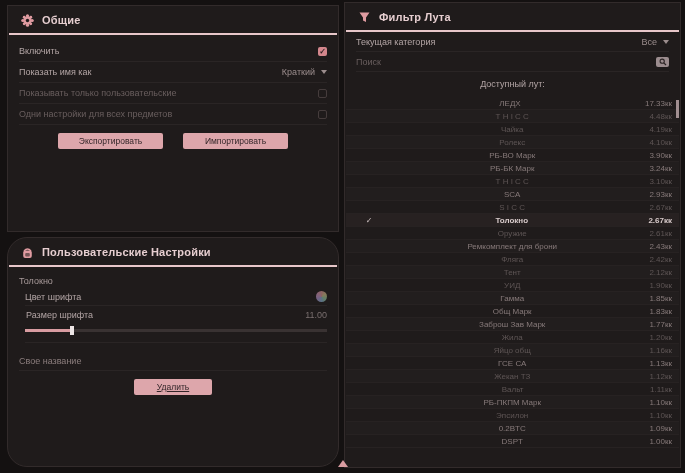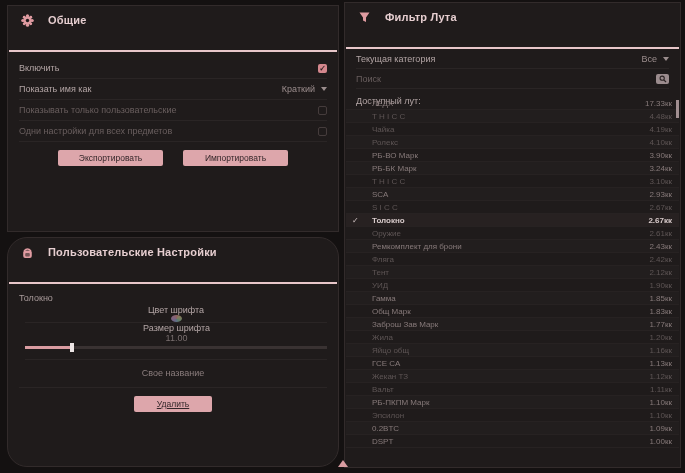--- a/index.html
+++ b/index.html
@@ -1,21 +1,21 @@
 <!DOCTYPE html>
 <html><head>
 <meta charset="utf-8">
 <style>
   html,body{margin:0;padding:0;background:#141111;width:685px;height:473px;overflow:hidden;
     font-family:"Liberation Sans",sans-serif;-webkit-font-smoothing:antialiased;}
   .panel{position:absolute;background:#1f1b1b;border:1px solid #322b2b;box-sizing:border-box;}
   #panel-general{left:7px;top:5px;width:332px;height:227px;}
   #panel-user{left:7px;top:237px;width:332px;height:230px;border-radius:20px;}
-  #panel-loot{left:344px;top:2px;width:337px;height:466px;}
-  .phead{display:flex;align-items:center;gap:14px;padding:7px 12px 22px 12px;}
+  #panel-loot{left:344px;top:2px;width:337px;height:466px;text-align:center;}
+  .phead{display:flex;align-items:center;gap:8px;padding:7px 12px 5px 12px;}
   .phead .ptitle{color:#e6ced0;font-size:11px;font-weight:bold;letter-spacing:.2px;}
   .underline{height:2px;background:#e7c6c9;margin:1px 1px 0 1px;}
   .icon{width:14px;height:14px;display:inline-flex;align-items:center;justify-content:center;}
 
   
   .srow{display:flex;align-items:center;justify-content:space-between;
     margin:0 11px;height:20px;border-bottom:1px solid #2a2525;font-size:9px;}
   .lbl{color:#b3a5a5;}
   .lbl.dim{color:#695e5e;}
   .chk{width:9px;height:9px;border-radius:2px;box-sizing:border-box;}
@@ -24,39 +24,39 @@
   .ddl{display:flex;align-items:center;gap:6px;color:#9b8d8d;font-size:9px;}
   .chev{width:0;height:0;border-left:3.5px solid transparent;border-right:3.5px solid transparent;border-top:4px solid #9b8d8d;}
   .btnrow{display:flex;justify-content:center;gap:20px;margin-top:8px;}
   .btn{background:#dda6ab;color:#342629;font-size:8.5px;border:none;border-radius:2px;
     padding:3px 0;width:105px;text-align:center;font-family:"Liberation Sans",sans-serif;}
   .btn.small{width:78px;text-decoration:underline;}
 
   
   .itemname{color:#a89a9a;font-size:9px;margin:9px 11px 2px 11px;}
   .urow{display:flex;align-items:center;justify-content:space-between;
-    margin:0 11px 0 17px;height:17px;border-bottom:1px solid #2a2525;font-size:9px;flex-direction:column;}
+    margin:0 11px 0 17px;height:17px;border-bottom:1px solid #2a2525;font-size:9px;}
   .colorwheel{width:11px;height:11px;border-radius:50%;
     background:conic-gradient(#b07a7a,#a89a6e,#7aa07e,#6e8ea8,#8f7aa8,#a87a96,#b07a7a);opacity:.75;}
   .fsval{color:#7a6f6f;font-size:9px;}
   .sliderwrap{margin:3px 11px 0 17px;height:10px;position:relative;border-bottom:1px solid #2a2525;padding-bottom:6px;}
   .slider-track{position:absolute;left:0;top:3px;width:100%;height:3px;background:#393232;}
   .slider-fill{position:absolute;left:0;top:3px;width:15%;height:3px;background:#d99ca1;}
   .slider-thumb{position:absolute;left:15%;top:0px;width:4px;height:9px;background:#ece5e5;}
   .crow{margin-top:8px;align-items:center;}
 
   
   .lrowhead{display:flex;align-items:center;justify-content:space-between;
     margin:0 11px;height:19px;border-bottom:1px solid #2a2525;font-size:9px;}
   .searchicon{width:13px;height:10px;background:#9b8c8e;border-radius:2px;
     display:flex;align-items:center;justify-content:center;}
   .listlabel{color:#b3a5a5;font-size:9px;margin:7px 11px 4px 11px;}
   .lootlist{position:absolute;left:1px;right:1px;top:94px;bottom:1px;overflow:hidden;}
   .lrow{display:flex;align-items:center;height:13px;box-sizing:border-box;
-    border-bottom:1px solid #272222;font-size:8px;padding:0 7px 0 6px;gap:8px;}
+    border-bottom:1px solid #272222;font-size:8px;padding:0 7px 0 17px;gap:8px;}
   .lrow:nth-child(even){background:#221e1e;}
   .lrow .lcheck{width:12px;color:#cfc2c2;font-size:8px;}
   .lrow .lname{flex:1;color:#5e5555;}
   .lrow .lval{color:#5e5555;}
   .lrow.mid .lname,.lrow.mid .lval{color:#877a7a;}
   .lrow.selected{background:#272121;}
   .lrow.selected .lname,.lrow.selected .lval{color:#d8cbcb;font-weight:bold;}
   .scrollthumb{position:absolute;right:1px;top:97px;width:3px;height:18px;background:#a18f91;}
 
   .grip{position:absolute;left:338px;top:460px;width:0;height:0;

